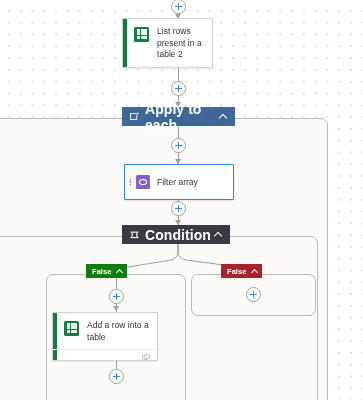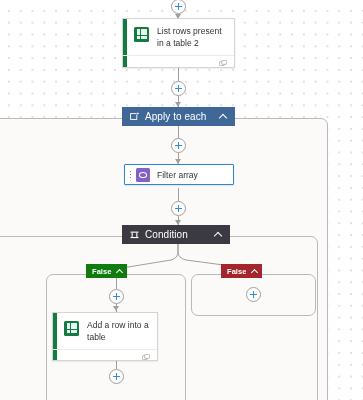--- a/index.html
+++ b/index.html
@@ -133,28 +133,28 @@
     position: relative;
   }
   .footer-icon {
     position: absolute;
     right: 7px; top: 3.5px;
     width: 8px; height: 8px;
     opacity: 0.55;
   }
   .footer-icon svg { display: block; }
 
-  .card-list { left: 122px; top: 18px; width: 113px; height: 50px; }
+  .card-list { left: 122px; top: 18px; width: 91px; height: 50px; }
   .card-add  { left: 52px;  top: 312px; width: 106px; height: 49px; }
 
   
   .card-sel {
     position: absolute;
     left: 124px; top: 164px;
-    width: 110px; height: 21px;
+    width: 110px; height: 36px;
     background: #ffffff;
     border: 1.6px solid #2b88d8;
     border-radius: 1px;
     box-sizing: border-box;
     display: flex;
     align-items: center;
     box-shadow: 0 0.6px 1.6px rgba(0,0,0,0.10);
   }
   .drag-dots {
     width: 7px;
@@ -208,22 +208,22 @@
   .scope-header .sh-icon {
     width: 9px; height: 9px;
     margin-right: 6px;
     flex: 0 0 9px;
     display: flex;
     align-items: center;
     justify-content: center;
   }
   .scope-header .sh-icon svg { display: block; }
   .scope-header .sh-label {
-    font-size: 10px;
-    font-weight: 400;
+    font-size: 14px;
+    font-weight: 700;
     color: #ffffff;
     letter-spacing: 0.06px;
     flex: 1 1 auto;
   }
   .chev {
     width: 9px; height: 9px;
     flex: 0 0 9px;
     position: relative;
   }
   .chev::before {

